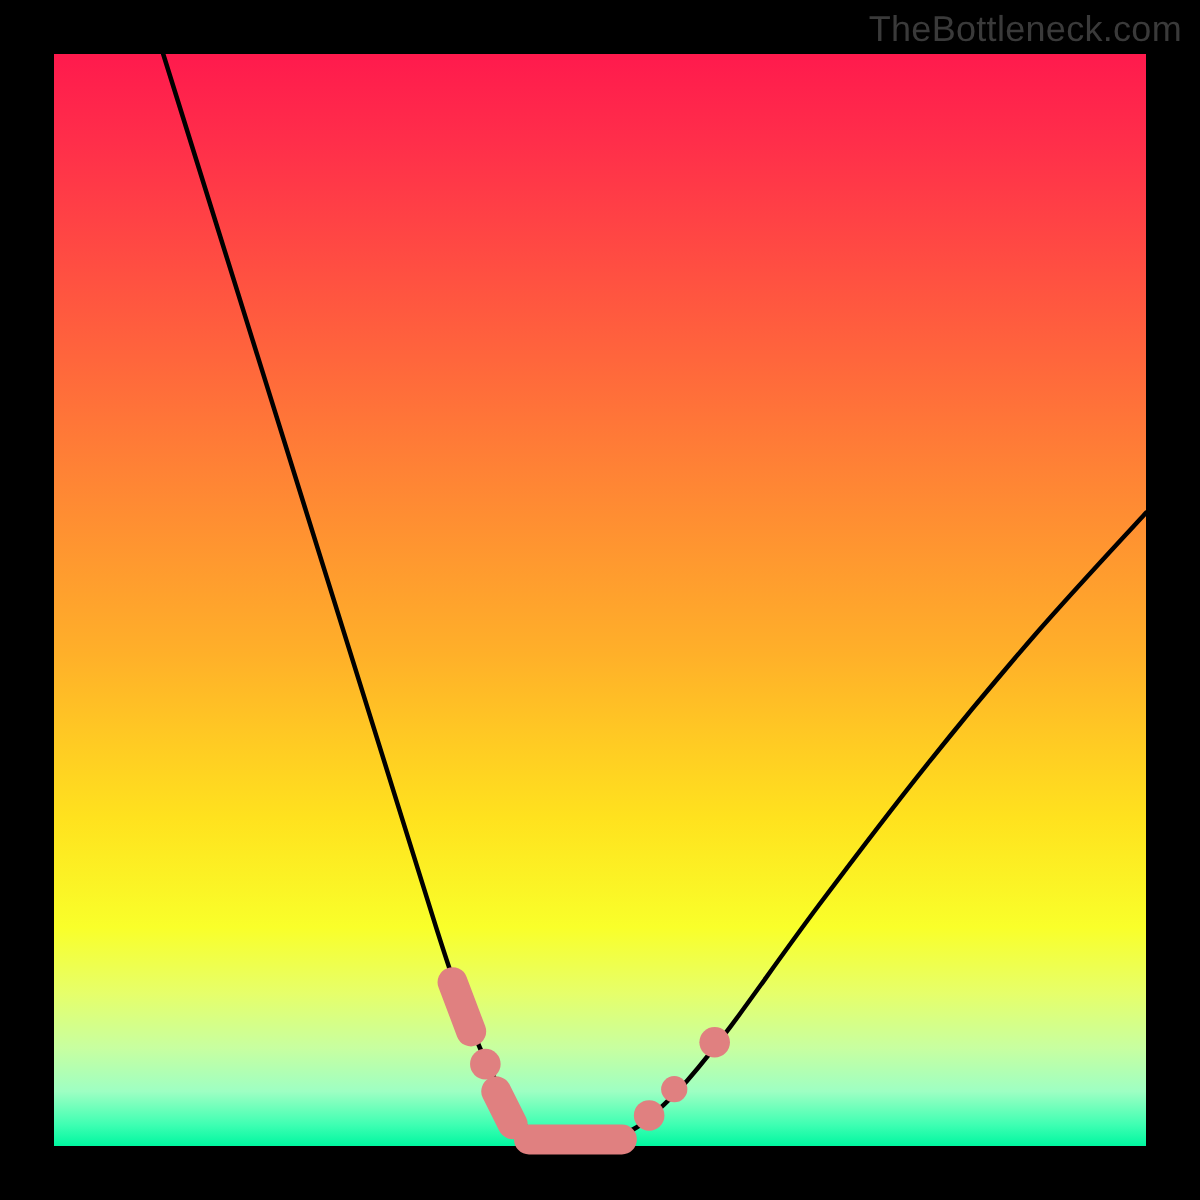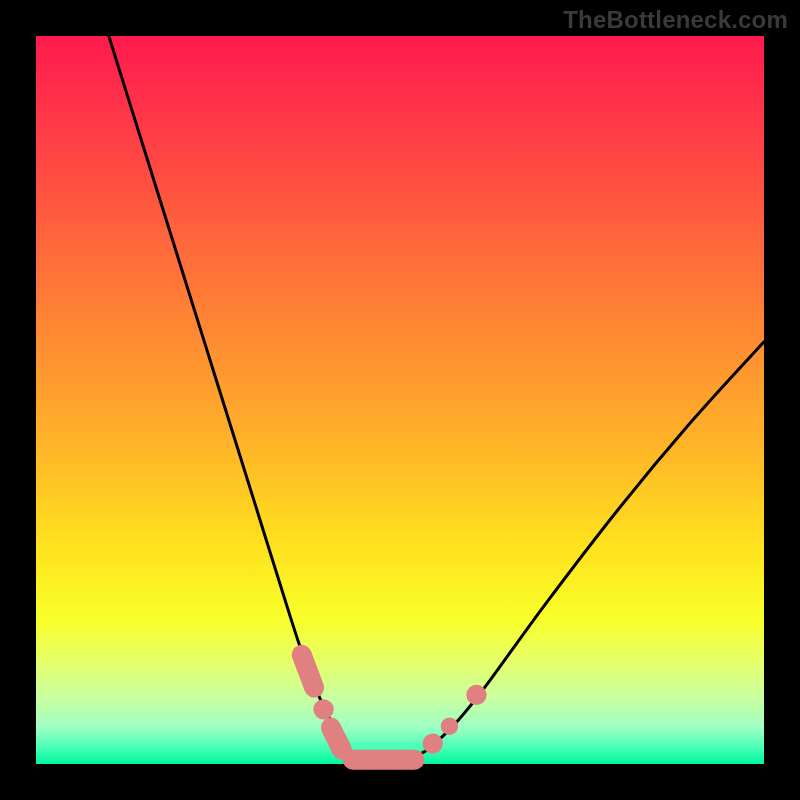--- a/index.html
+++ b/index.html
@@ -39,21 +39,21 @@
       #40ffb3 98%,
       #00f7a0 100%
     );
   }
   .watermark {
     position: absolute;
     top: 6px;
     right: 12px;
     color: #3a3a3a;
     font-size: 24px;
-    font-weight: 700;
+    font-weight: 400;
     letter-spacing: 0.2px;
     user-select: none;
   }
   svg.curve {
     position: absolute;
     left: 0; top: 0;
     width: 728px;
     height: 728px;
     overflow: visible;
   }

